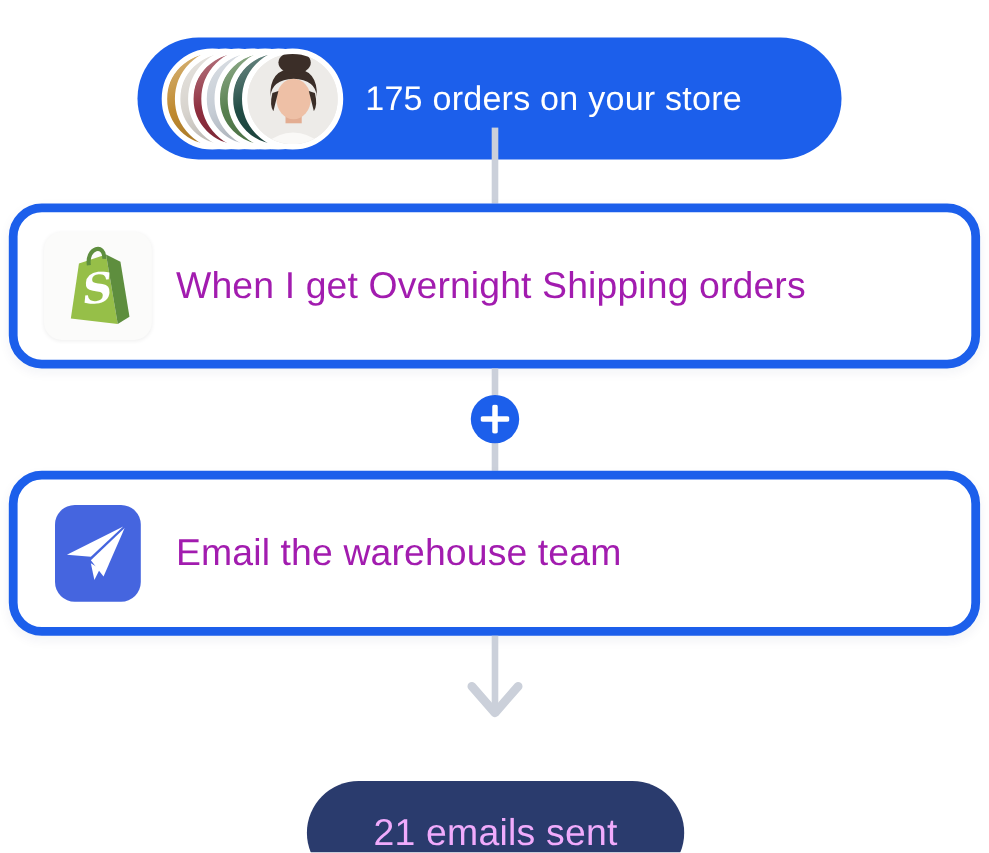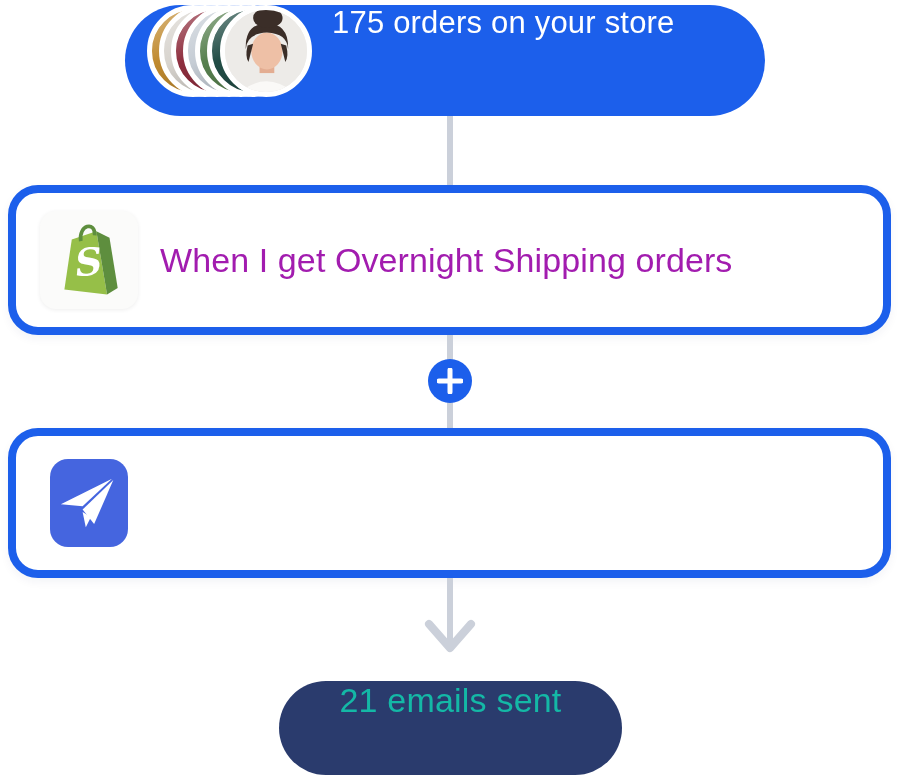--- a/index.html
+++ b/index.html
@@ -1,31 +1,31 @@
 <!DOCTYPE html>
 <html><head>
 <meta charset="utf-8">
 <style>
   html,body{margin:0;padding:0;background:#ffffff;}
   .canvas{
     position:relative;width:899px;height:775px;background:#ffffff;overflow:hidden;
     font-family:"Liberation Sans",sans-serif;
   }
   
-  .pill{position:absolute;display:flex;align-items:flex-start;box-sizing:border-box;}
+  .pill{position:absolute;display:flex;align-items:center;box-sizing:border-box;margin-top:29px;}
   .trigger-pill{
     left:125px;top:5px;width:640px;height:111px;border-radius:56px;
     background:#1C5FEB;
   }
   .trigger-label{color:#ffffff;font-size:31px;margin-left:20px;letter-spacing:.2px;white-space:nowrap;}
   .result-pill{
     left:279px;top:681px;width:343px;height:94px;border-radius:47px;
     background:#2A3B6D;justify-content:center;
   }
-  .result-label{color:#14b8a6;font-size:34px;letter-spacing:.2px;}
+  .result-label{color:#f0abfc;font-size:34px;letter-spacing:.2px;}
   
   .avatar-stack{position:relative;width:165px;height:92px;margin-left:22px;flex:none;}
   .avatar{
     position:absolute;top:0;width:92px;height:92px;border-radius:50%;
     border:5px solid #ffffff;box-sizing:border-box;overflow:hidden;
   }
   .avatar::after{
     content:"";position:absolute;inset:0;border-radius:50%;
     background:linear-gradient(155deg,rgba(255,255,255,.38) 0%,rgba(255,255,255,0) 45%,rgba(0,0,0,.22) 100%);
   }
@@ -118,20 +118,21 @@
   <div class="card card2">
     <div class="tile-slot">
       <div class="email-tile">
         <svg width="64" height="64" viewBox="0 0 100 100">
           <polygon points="6,52 86,12 40,55" fill="#ffffff"></polygon>
           <polygon points="88,14 40,60 58,83" fill="#ffffff"></polygon>
           <polygon points="40,64 45,88 53,72" fill="#ffffff"></polygon>
         </svg>
       </div>
     </div>
+    <span class="card-label">Email the warehouse team</span>
   </div>
 
   <svg class="arrow" width="56" height="95" viewBox="0 0 56 95">
     <line x1="28" y1="1" x2="28" y2="68" stroke="#CBD0DA" stroke-width="6"></line>
     <polyline points="7,47 28,71 49,47" fill="none" stroke="#CBD0DA" stroke-width="8" stroke-linecap="round" stroke-linejoin="round"></polyline>
   </svg>
 
   <div class="pill result-pill">
     <span class="result-label">21 emails sent</span>
   </div>

